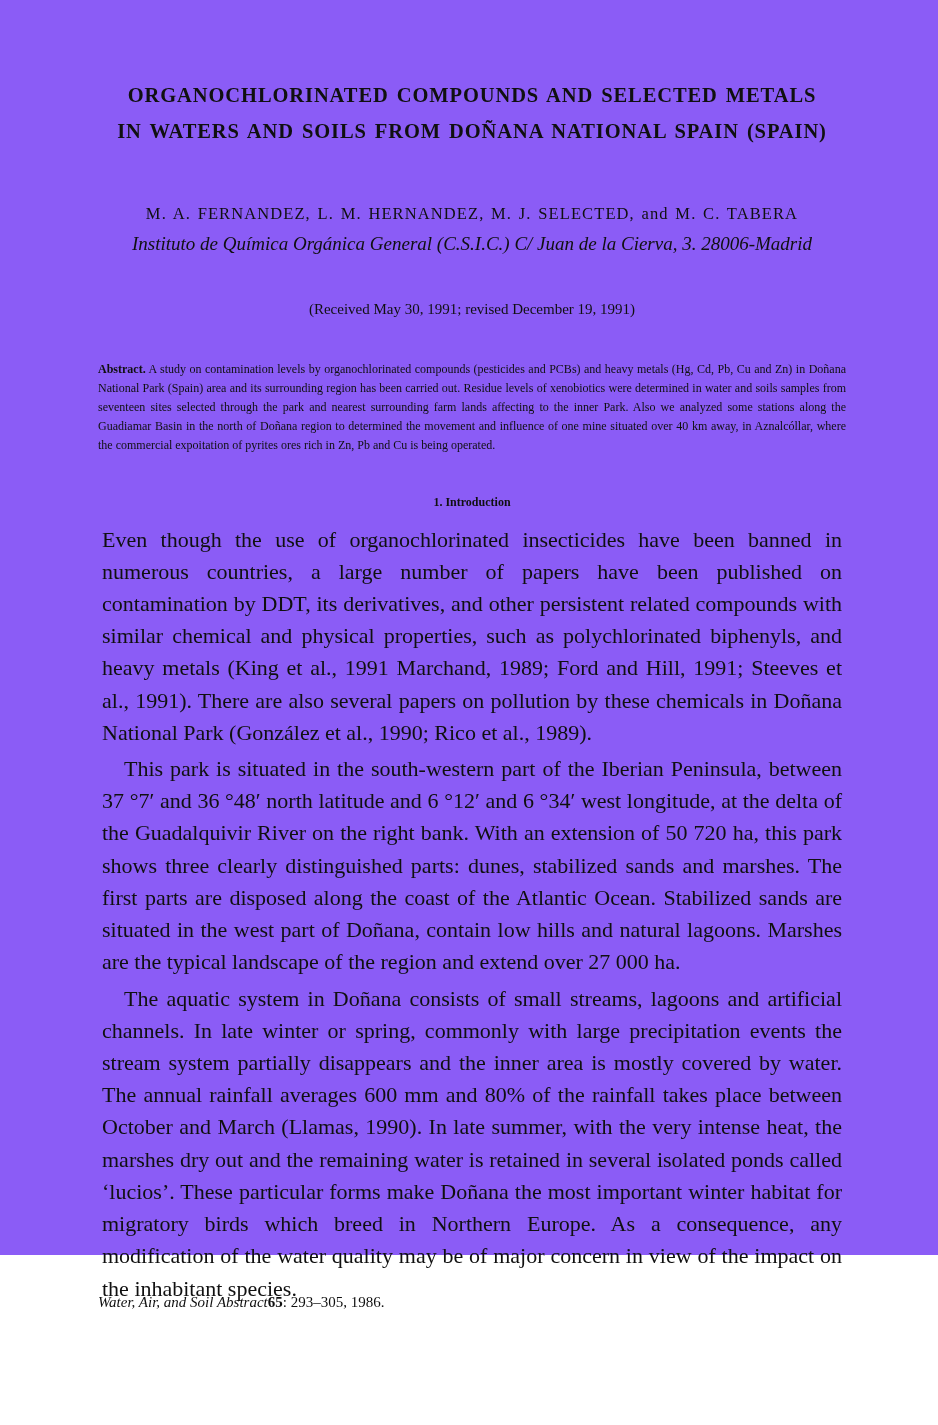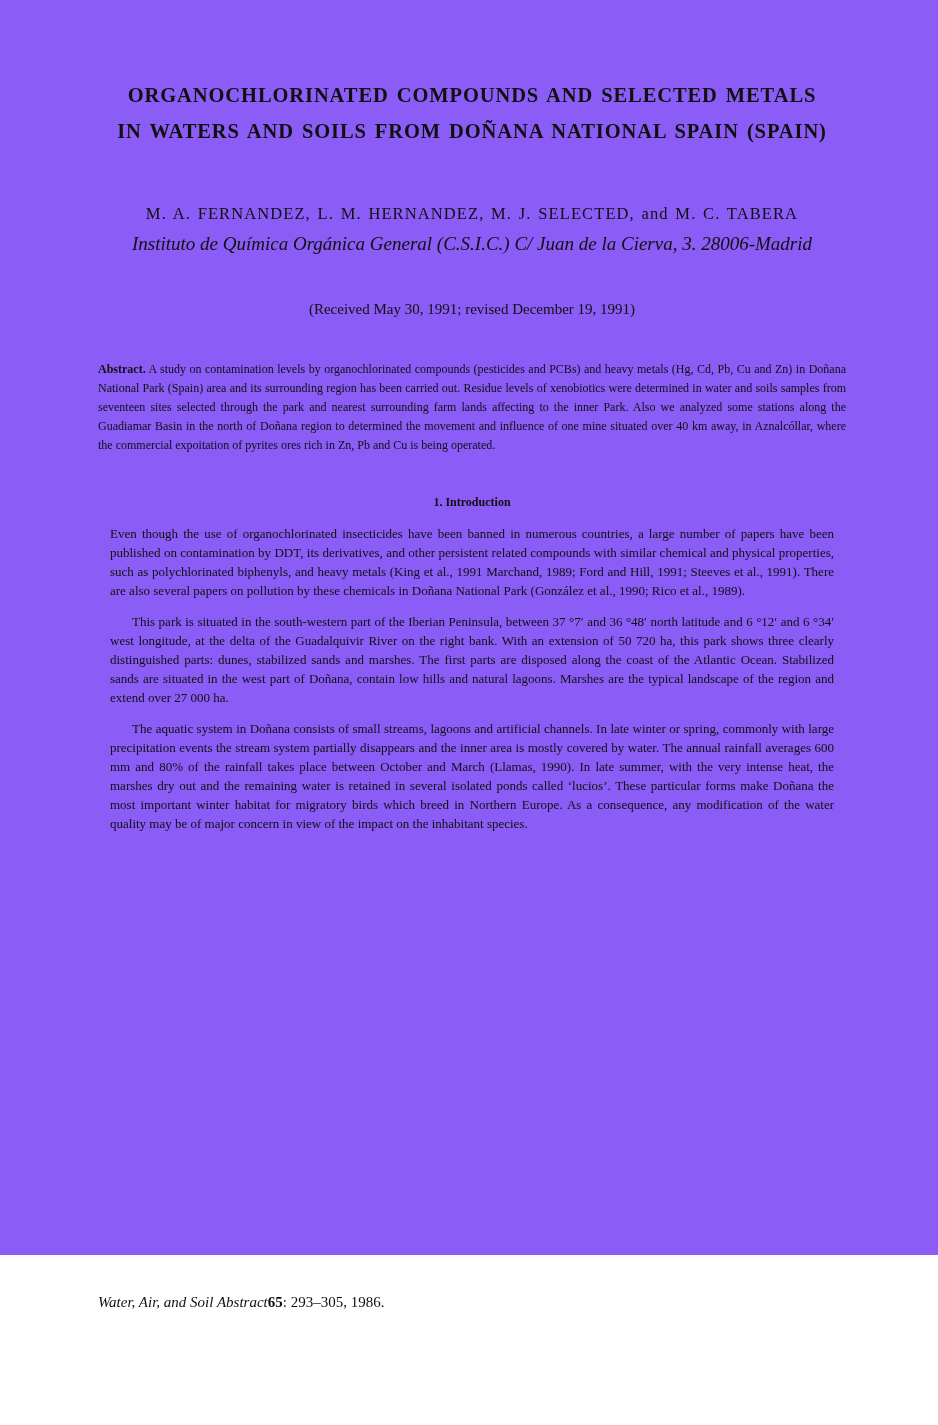--- a/index.html
+++ b/index.html
@@ -69,24 +69,24 @@
     font-weight: bold;
   }
   .section-head {
     text-align: center;
     font-size: 12px;
     font-weight: bold;
     margin-top: 40px;
     margin-bottom: 14px;
   }
   .body-text p {
-    font-size: 13px;
+    font-size: 22px;
     line-height: 1.465;
     text-align: justify;
-    margin: 12px;
+    margin: 4px;
     text-indent: 0;
   }
   .body-text p.indent {
     text-indent: 22px;
   }
   .footer {
     position: absolute;
     left: 98px;
     top: 1290px;
     width: 748px;

